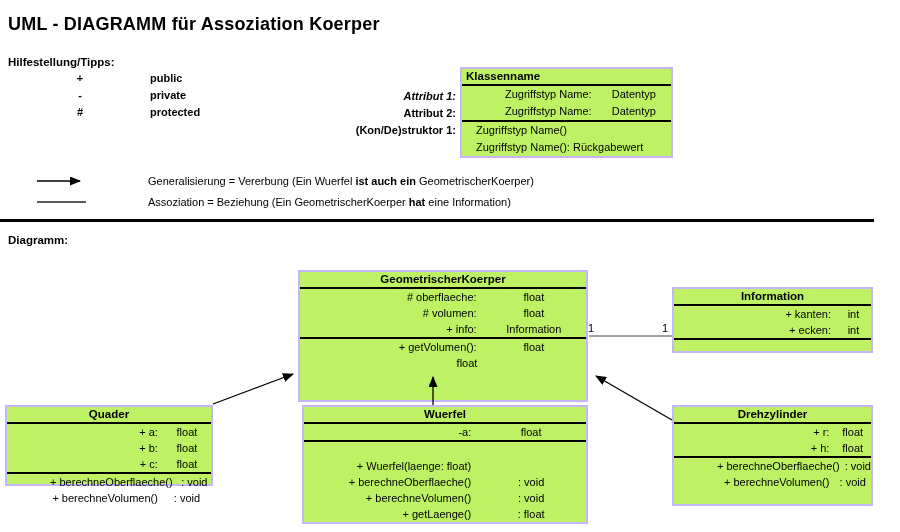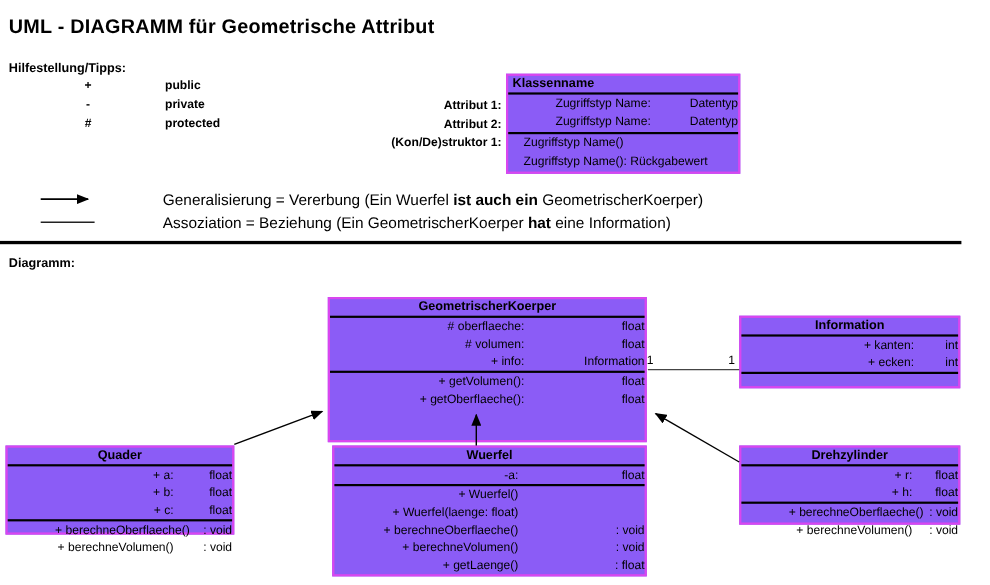--- a/index.html
+++ b/index.html
@@ -9,66 +9,66 @@
   }
   .abs { position:absolute; }
   .b { font-weight:bold; }
 
   .page-title { font-size:18px; font-weight:bold; line-height:24px; letter-spacing:0.2px; }
   .section-label { font-size:11.5px; font-weight:bold; line-height:17px; }
 
   .hint-sym { width:40px; text-align:center; font-weight:bold; font-size:11px; line-height:17px; }
   .hint-meaning { font-weight:bold; font-size:11px; line-height:17px; }
 
-  .legend-text { font-size:14px; line-height:17px; white-space:pre; }
+  .legend-text { font-size:11px; line-height:17px; white-space:pre; }
 
   .divider { left:0; top:219px; width:874px; height:3px; background:#000; }
 
   
   .uml-box {
-    position:absolute; box-sizing:border-box; background:#8b5cf6;
-    border:2px solid #d946ef; font-size:11px;
+    position:absolute; box-sizing:border-box; background:#bef264;
+    border:2px solid #c4b5fd; font-size:11px;
   }
   .uml-header {
     font-weight:bold; font-size:11.5px; text-align:center;
     height:15px; line-height:15px; border-bottom:2px solid #000;
   }
   .uml-header.hleft { text-align:left; padding-left:4px; }
   .cmp-methods { border-top:2px solid #000; }
   .row { display:flex; height:16px; line-height:16px; white-space:pre;padding-left:43px; }
   .row .l { flex:0 0 var(--split); text-align:right; overflow:visible; }
-  .row .r { flex:1; padding-left:5px; text-align:right; }
+  .row .r { flex:1; padding-left:5px; text-align:center; }
   .row17 { height:17px; line-height:17px; }
   .row-indent { display:block; height:17px; line-height:17px; padding-left:14px; white-space:pre; }
 
   .tpl-label {
     position:absolute; width:220px; text-align:right;
     font-weight:bold; font-size:11px; line-height:17px;
   }
   .mult { position:absolute; font-size:11px; line-height:14px; }
 
   svg.overlay { position:absolute; left:0; top:0; pointer-events:none; z-index:6; }
 </style>
 </head>
 <body>
 
 <div class="page">
 
-  <div class="abs page-title" style="left:8px; top:12px;">UML - DIAGRAMM für Geometrische Attribut</div>
+  <div class="abs page-title" style="left:8px; top:12px;">UML - DIAGRAMM für Assoziation Koerper</div>
 
   <div class="abs section-label" style="left:8px; top:54px;">Hilfestellung/Tipps:</div>
 
   <div class="abs hint-sym" style="left:60px; top:70px;">+</div>
   <div class="abs hint-meaning" style="left:150px; top:70px;">public</div>
   <div class="abs hint-sym" style="left:60px; top:87px;">-</div>
   <div class="abs hint-meaning" style="left:150px; top:87px;">private</div>
   <div class="abs hint-sym" style="left:60px; top:104px;">#</div>
   <div class="abs hint-meaning" style="left:150px; top:104px;">protected</div>
 
-  <div class="tpl-label" style="left:236px; top:88px;">Attribut 1:</div>
+  <div class="tpl-label" style="left:236px; top:88px;font-style:italic;">Attribut 1:</div>
   <div class="tpl-label" style="left:236px; top:105px;">Attribut 2:</div>
   <div class="tpl-label" style="left:236px; top:122px;">(Kon/De)struktor 1:</div>
 
   <div class="uml-box" style="left:460px; top:67px; width:213px; height:91px; --split:45%;">
     <div class="uml-header hleft">Klassenname</div>
     <div class="cmp-attrs">
       <div class="row row17">
         <span class="l">Zugriffstyp Name:</span>
         <span class="r">Datentyp</span>
       </div>
@@ -105,21 +105,20 @@
         <span class="l">+ info:</span>
         <span class="r">Information</span>
       </div>
     </div>
     <div class="cmp-methods">
       <div class="row">
         <span class="l">+ getVolumen():</span>
         <span class="r">float</span>
       </div>
       <div class="row">
-        <span class="l">+ getOberflaeche():</span>
         <span class="r">float</span>
       </div>
     </div>
   </div>
 
   <div class="uml-box" style="left:672px; top:287px; width:201px; height:66px; --split:74%;">
     <div class="uml-header">Information</div>
     <div class="cmp-attrs">
       <div class="row">
         <span class="l">+ kanten:</span>
@@ -164,21 +163,20 @@
   <div class="uml-box" style="left:302px; top:405px; width:286px; height:119px; --split:52%;">
     <div class="uml-header">Wuerfel</div>
     <div class="cmp-attrs">
       <div class="row">
         <span class="l">-a:</span>
         <span class="r">float</span>
       </div>
     </div>
     <div class="cmp-methods">
       <div class="row">
-        <span class="l">+ Wuerfel()</span>
         <span class="r"></span>
       </div>
       <div class="row">
         <span class="l">+ Wuerfel(laenge: float)</span>
         <span class="r"></span>
       </div>
       <div class="row">
         <span class="l">+ berechneOberflaeche()</span>
         <span class="r">: void</span>
       </div>
@@ -186,21 +184,21 @@
         <span class="l">+ berechneVolumen()</span>
         <span class="r">: void</span>
       </div>
       <div class="row">
         <span class="l">+ getLaenge()</span>
         <span class="r">: float</span>
       </div>
     </div>
   </div>
 
-  <div class="uml-box" style="left:672px; top:405px; width:201px; height:72px; --split:73%;">
+  <div class="uml-box" style="left:672px; top:405px; width:201px; height:101px; --split:73%;">
     <div class="uml-header">Drehzylinder</div>
     <div class="cmp-attrs">
       <div class="row">
         <span class="l">+ r:</span>
         <span class="r">float</span>
       </div>
       <div class="row">
         <span class="l">+ h:</span>
         <span class="r">float</span>
       </div>

